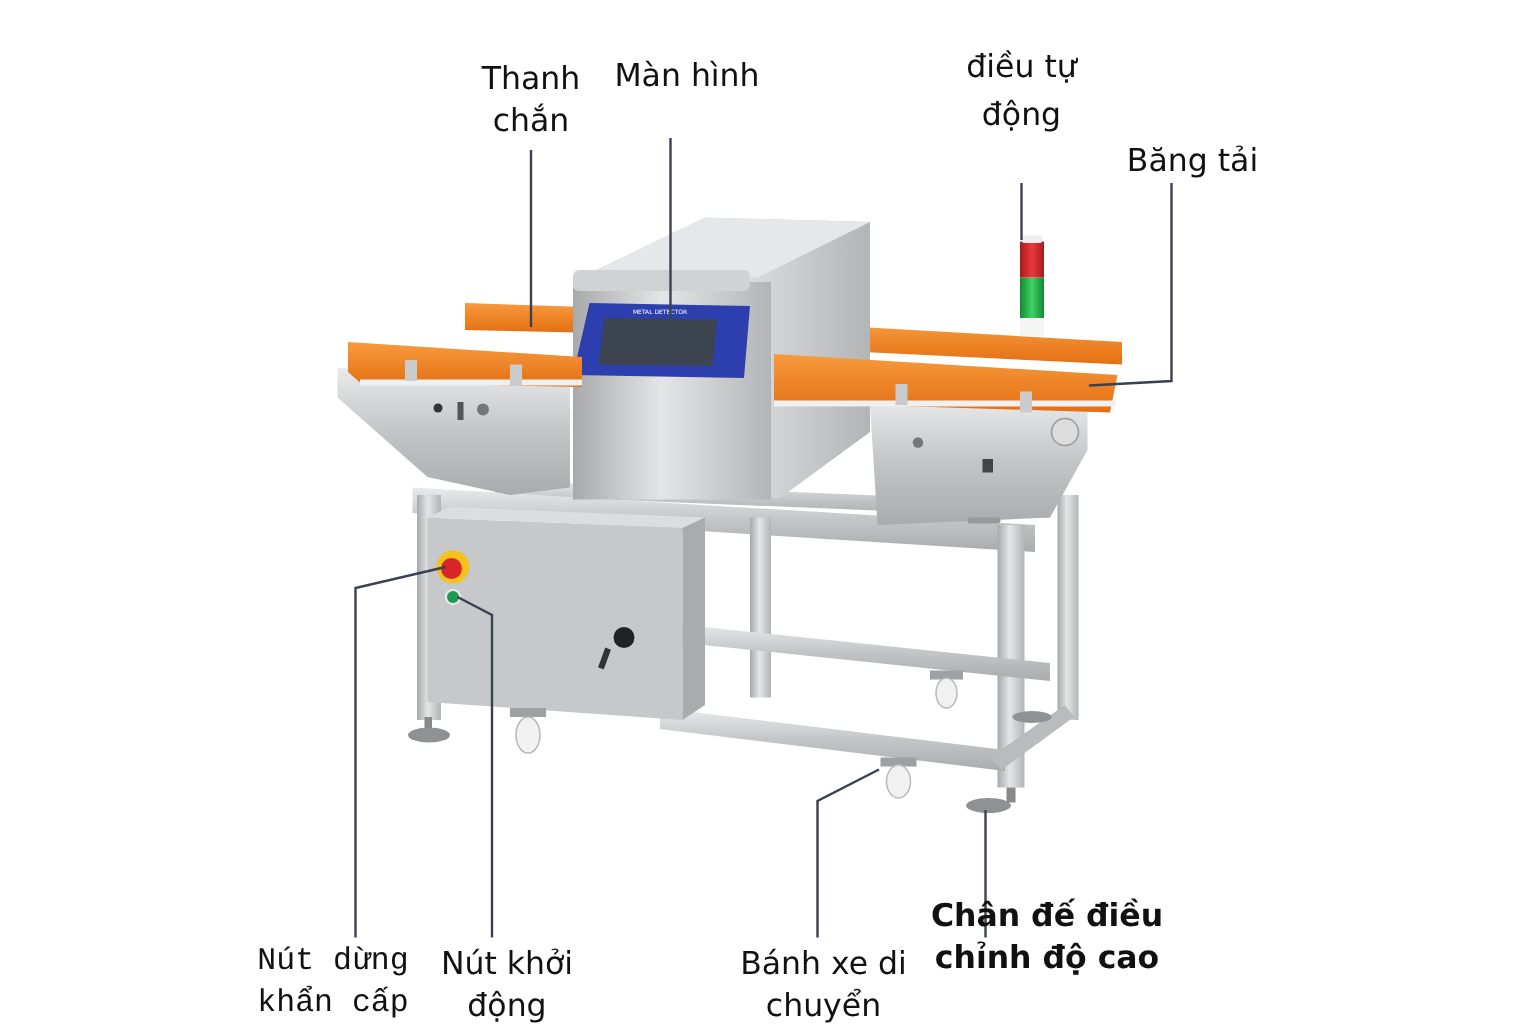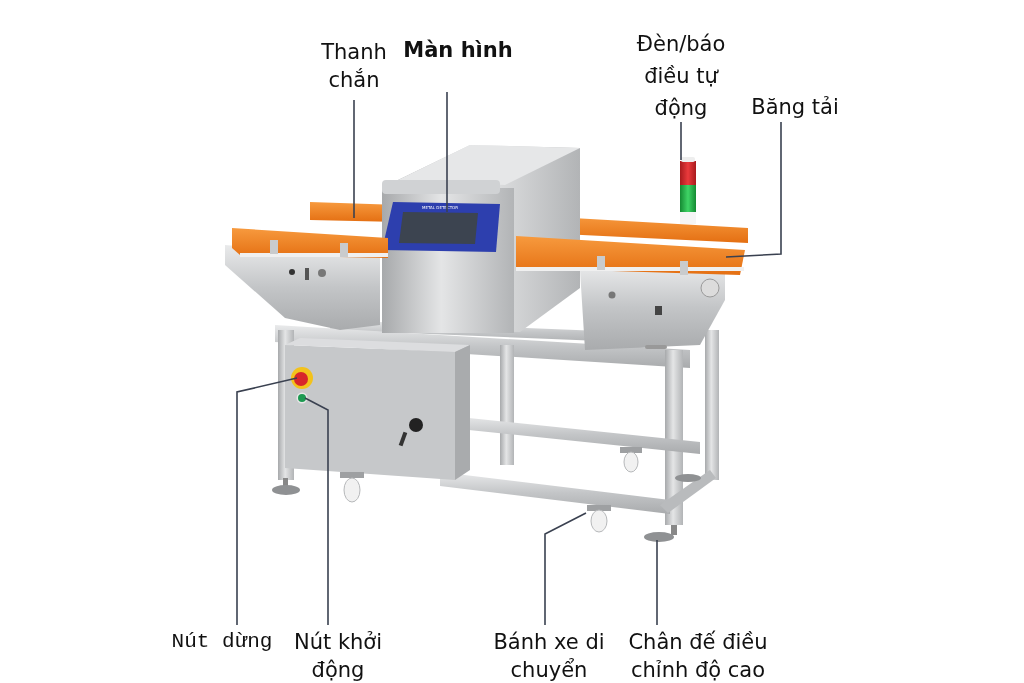--- a/index.html
+++ b/index.html
@@ -163,46 +163,46 @@
       <polyline points="545,625 545,534 586,513"></polyline>
       <polyline points="657,625 657,540"></polyline>
     </g>
   </svg>
 
   <div class="label" style="left:306px; top:38px; width:96px;">
     <div>Thanh</div>
     <div>chắn</div>
   </div>
 
-  <div class="label" style="left:398px; top:36px; width:120px;font-weight:bold;">
+  <div class="label" style="left:398px; top:36px; width:120px;">
     <div>Màn hình</div>
   </div>
 
   <div class="label" style="left:622px; top:28px; width:118px; line-height:32px;">
-    <div>Đèn/báo</div>
     <div>điều tự</div>
     <div>động</div>
   </div>
 
   <div class="label" style="left:740px; top:93px; width:110px;">
     <div>Băng tải</div>
   </div>
 
   <div class="label" style="left:164px; top:628px; width:116px;font-family:Liberation Mono, monospace;">
     <div>Nút dừng</div>
+    <div>khẩn cấp</div>
   </div>
 
   <div class="label" style="left:286px; top:628px; width:104px;">
     <div>Nút khởi</div>
     <div>động</div>
   </div>
 
   <div class="label" style="left:484px; top:628px; width:130px;">
     <div>Bánh xe di</div>
     <div>chuyển</div>
   </div>
 
-  <div class="label" style="left:618px; top:628px; width:160px;">
+  <div class="label" style="left:618px; top:596px; width:160px;font-weight:bold;">
     <div>Chân đế điều</div>
     <div>chỉnh độ cao</div>
   </div>
 
 </div>
 
 </body></html>

